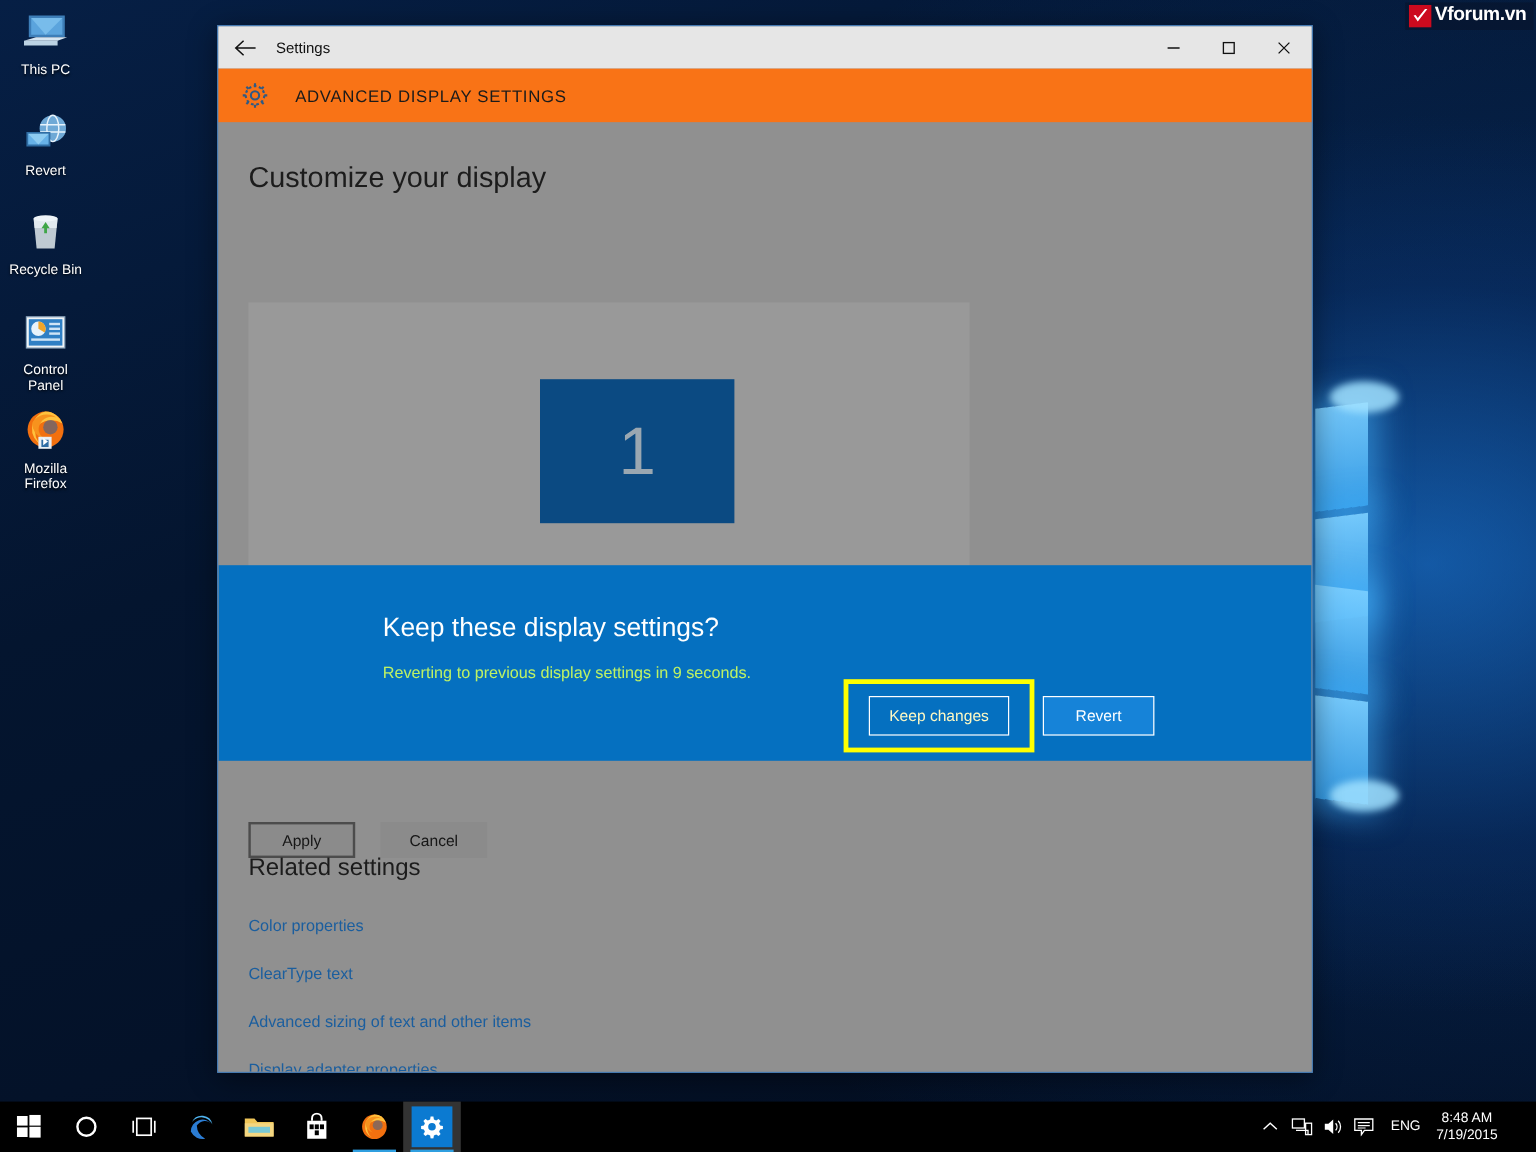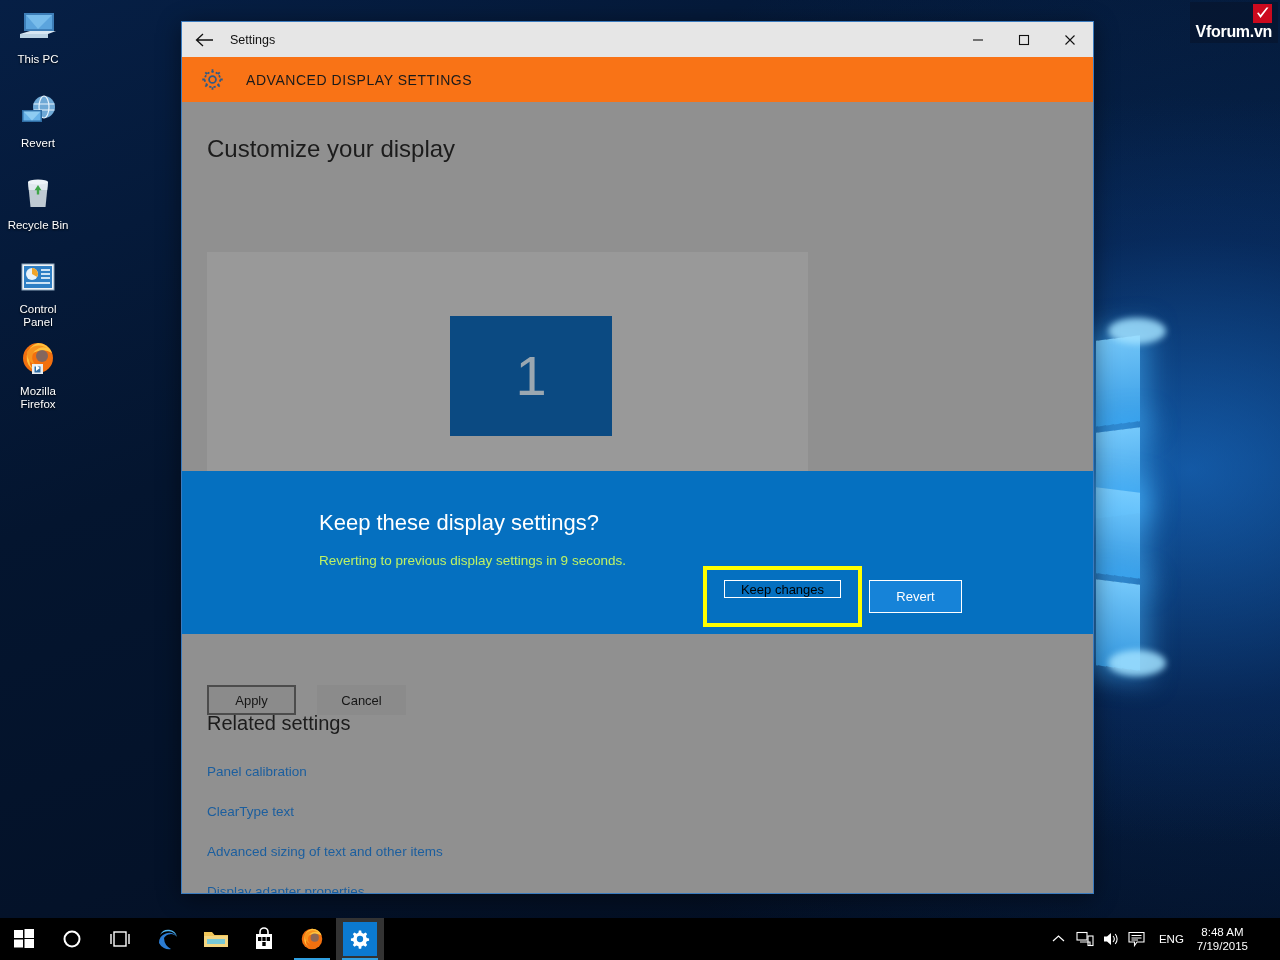--- a/index.html
+++ b/index.html
@@ -142,24 +142,24 @@
   }
   #highlight-box {
     position: absolute;
     left: 521px; top: 95px;
     width: 159px; height: 61px;
     border: 4px solid #ffff00;
   }
   #keep-btn {
     position: absolute;
     left: 542px; top: 109px;
-    width: 117px; height: 18px;
+    width: 117px; height: 33px;
     background: #0570c0;
     border: 1.5px solid #ffffff;
-    color: #000000; font-size: 13px;
+    color: #fef9c3; font-size: 13px;
     display: flex; align-items: center; justify-content: center;
     cursor: pointer;
   }
   #revert-btn {
     position: absolute;
     left: 687px; top: 109px;
     width: 93px; height: 33px;
     background: #1683d8;
     border: 1.5px solid #ffffff;
     color: #fff; font-size: 13px;
@@ -241,24 +241,23 @@
   #notif-btn {
     width: 20px; height: 42px;
     display: flex; align-items: center; justify-content: center;
     cursor: pointer;
   }
 
   
   #watermark {
     position: absolute;
     right: 2px; top: 2px;
-    display: flex; align-items: flex-end;
+    display: flex; align-items: flex-start;
     padding: 2px 6px 2px 3px;
     background: rgba(8,18,40,0.55);
-    flex-direction: column;
   }
   #watermark .wm-text {
     color: #ffffff;
     font-size: 16px;
     font-weight: bold;
     letter-spacing: -0.3px;
     margin-left: 3px;
   }
 </style>
 </head>
@@ -403,21 +402,21 @@
         <div id="banner-sub">Reverting to previous display settings in  9 seconds.</div>
         <div id="highlight-box"></div>
         <div id="keep-btn">Keep changes</div>
         <div id="revert-btn">Revert</div>
       </div>
 
       <div class="sbtn" id="apply-btn">Apply</div>
       <div class="sbtn" id="cancel-btn">Cancel</div>
 
       <div id="related-heading">Related settings</div>
-      <div class="rel-link" style="top:662px;">Panel calibration</div>
+      <div class="rel-link" style="top:662px;">Color properties</div>
       <div class="rel-link" style="top:702px;">ClearType text</div>
       <div class="rel-link" style="top:742px;">Advanced sizing of text and other items</div>
       <div class="rel-link" style="top:782px;">Display adapter properties</div>
 
     </div>
   </div>
 
   <div id="taskbar">
     <div class="tb-item">
       <svg width="20" height="20" viewBox="0 0 20 20">

